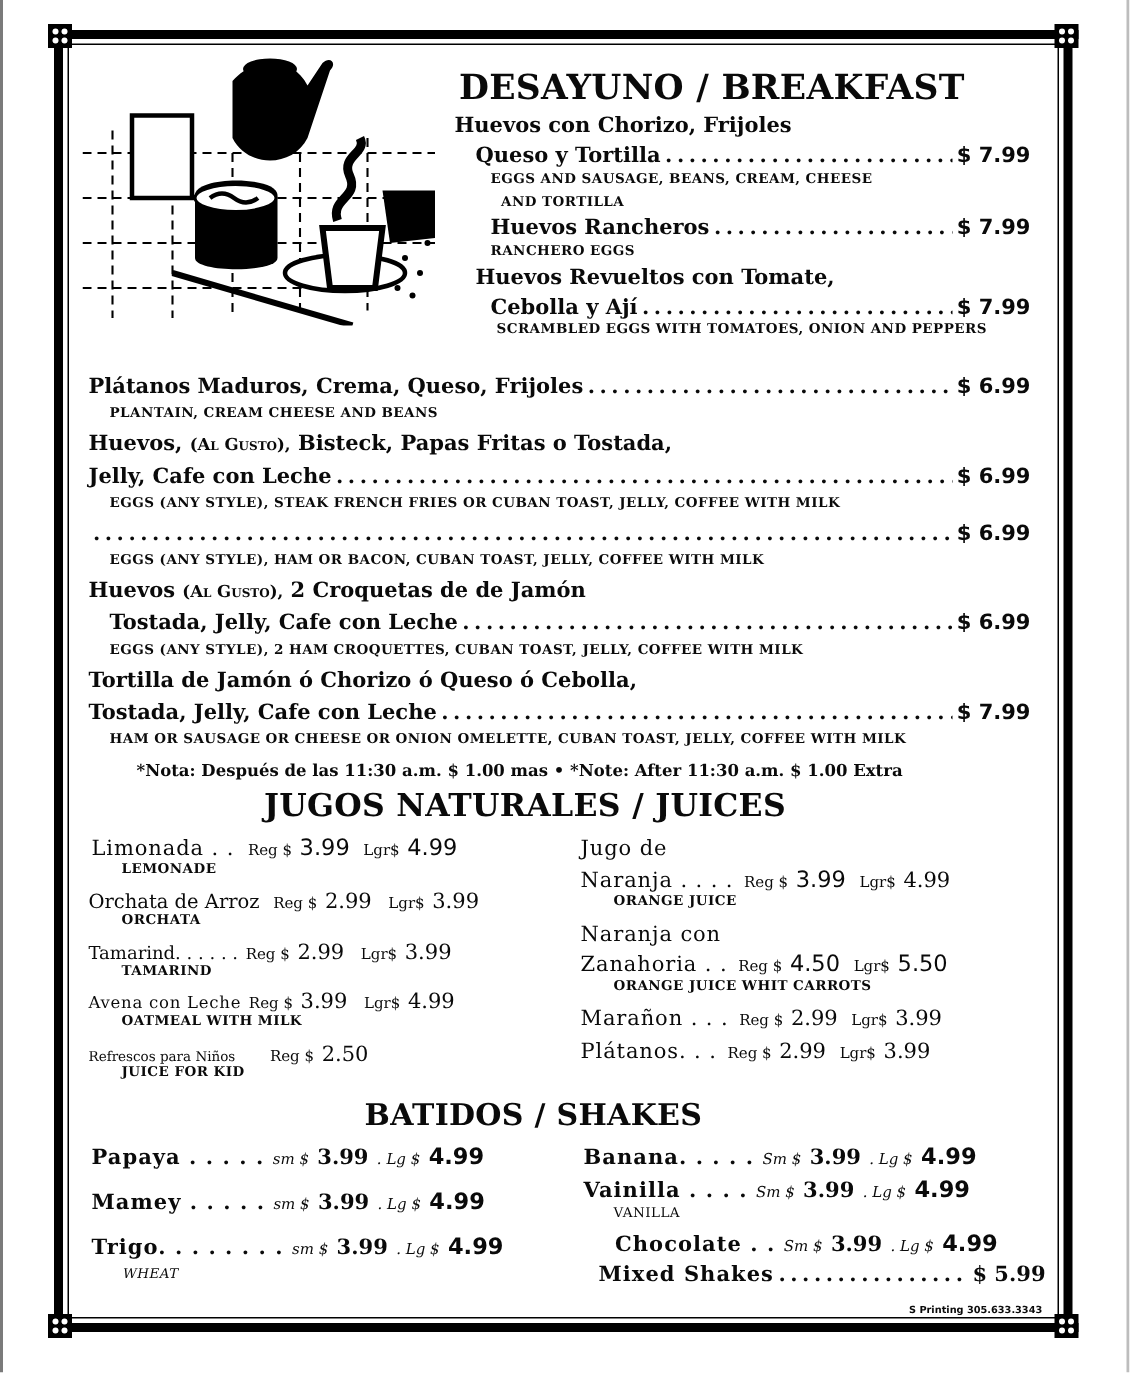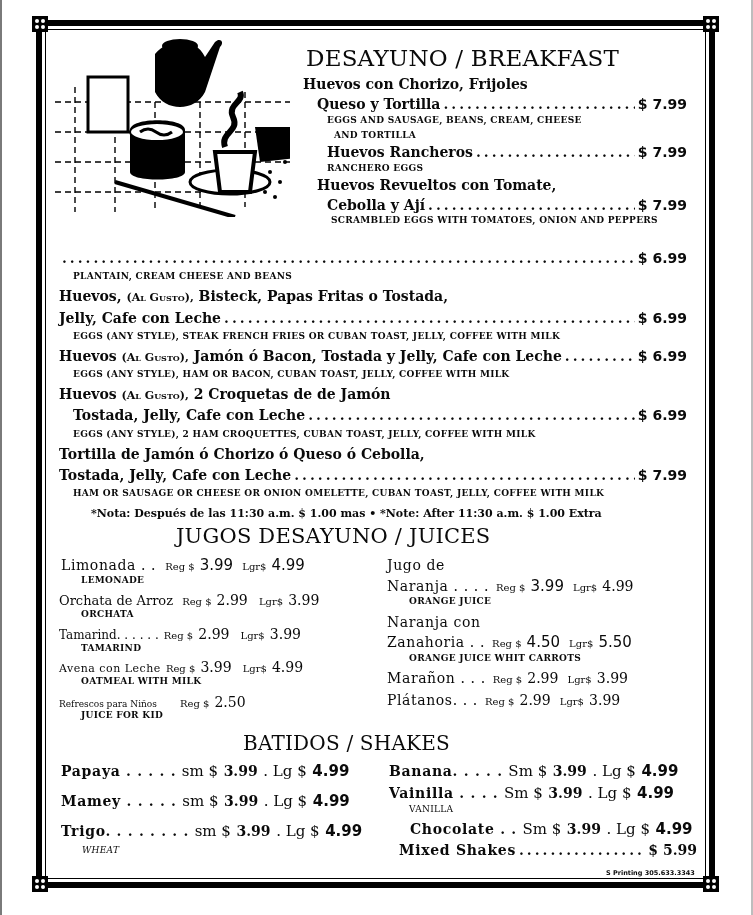--- a/index.html
+++ b/index.html
@@ -24,40 +24,40 @@
   .corner::before { content: ""; position: absolute; left: 3px; top: 3px; width: 4px; height: 4px; background: #fff; border-radius: 50%; box-shadow: 6px 0 0 #fff, 0 6px 0 #fff, 6px 6px 0 #fff; }
   .corner.tl { left: 0; top: 0; }
   .corner.tr { right: 0; top: 0; }
   .corner.bl { left: 0; bottom: 0; }
   .corner.br { right: 0; bottom: 0; }
 
   
   .illustration { position: absolute; left: 55px; top: 32px; width: 235px; height: 185px; }
 
   .abs { position: absolute; white-space: nowrap; }
-  .title { font-family: "DejaVu Serif", serif; font-weight: normal; letter-spacing: 0.2px; }
+  .title { font-family: "DejaVu Serif", serif; font-weight: bold; letter-spacing: 0.2px; }
   .item { font-family: "DejaVu Serif", serif; font-weight: bold; font-size: 14px; }
   .sub { font-family: "DejaVu Serif", serif; font-weight: bold; font-size: 9px; font-variant: small-caps; text-transform: uppercase; letter-spacing: 0.3px; }
 
   .leader-row { position: absolute; display: flex; align-items: flex-start; white-space: nowrap; }
   .leader-row .nm { font-weight: bold; font-size: 14px; }
   .leader-row .dots { flex: 1; overflow: hidden; font-weight: bold; font-size: 14px; letter-spacing: 3px; margin: 0 3px; }
   .leader-row .dots::before { content: "...................................................................................................................................................................................."; }
   .leader-row .pr { font-family: "DejaVu Sans", sans-serif; font-weight: bold; font-size: 14px; }
 
   .caps { font-variant: small-caps; font-size: 11px; }
 
   
   .juice { font-family: "DejaVu Serif", serif; font-weight: normal; }
   .juice .nm { font-size: 14px; letter-spacing: 0.6px; }
   .juice .lbl { font-size: 10px; }
   .juice .big { font-family: "DejaVu Sans", sans-serif; font-size: 15px; }
   .juice .mid { font-size: 14px; }
   .sj { font-family: "DejaVu Serif", serif; font-weight: bold; font-size: 14px; letter-spacing: 0.7px; }
-  .sj .lbl { font-size: 15px; font-weight: normal; letter-spacing: 0; }
+  .sj .lbl { font-size: 10px; font-weight: normal; letter-spacing: 0; font-style: italic; }
   .sj .big { font-family: "DejaVu Sans", sans-serif; font-size: 15px; letter-spacing: 0; }
   .sj .mid { letter-spacing: 0; }
 </style>
 </head>
 <body>
 
 <div class="left-edge"></div>
 <div class="right-edge"></div>
 
 <div class="frame">
@@ -127,43 +127,39 @@
 
 <div class="abs item" style="left:317px; top:177px;">Huevos Revueltos con Tomate,</div>
 <div class="leader-row" style="left:327px; top:197px; width:360px;">
   <span class="nm">Cebolla y Ají</span>
   <span class="dots"></span>
   <span class="pr">$ 7.99</span>
 </div>
 <div class="abs sub" style="left:331px; top:215px;">Scrambled Eggs with Tomatoes, Onion and Peppers</div>
 
 <div class="leader-row" style="left:59px; top:250px; width:628px;">
+  <span class="nm">Plátanos Maduros, Crema, Queso, Frijoles</span>
   <span class="dots"></span>
   <span class="pr">$ 6.99</span>
 </div>
 <div class="abs sub" style="left:73px; top:271px;">Plantain, Cream Cheese and Beans</div>
 
 <div class="abs item" style="left:59px; top:288px;">
   <span>Huevos,</span>
   <span class="caps">(Al Gusto),</span>
   <span>Bisteck, Papas Fritas o Tostada,</span>
 </div>
 <div class="leader-row" style="left:59px; top:310px; width:628px;">
   <span class="nm">Jelly, Cafe con Leche</span>
   <span class="dots"></span>
   <span class="pr">$ 6.99</span>
 </div>
 <div class="abs sub" style="left:73px; top:331px;">Eggs (Any Style), Steak French Fries or Cuban Toast, Jelly, Coffee with Milk</div>
 
 <div class="leader-row" style="left:59px; top:348px; width:628px;">
-  <span class="nm">
-    <span>Huevos</span>
-    <span class="caps">(Al Gusto),</span>
-    <span>Jamón ó Bacon, Tostada y Jelly, Cafe con Leche</span>
-  </span>
   <span class="dots"></span>
   <span class="pr">$ 6.99</span>
 </div>
 <div class="abs sub" style="left:73px; top:369px;">Eggs (Any Style), Ham or Bacon, Cuban Toast, Jelly, Coffee with Milk</div>
 
 <div class="abs item" style="left:59px; top:386px;">
   <span>Huevos</span>
   <span class="caps">(Al Gusto),</span>
   <span>2 Croquetas de de Jamón</span>
 </div>
@@ -177,21 +173,21 @@
 <div class="abs item" style="left:59px; top:446px;">Tortilla de Jamón ó Chorizo ó Queso ó Cebolla,</div>
 <div class="leader-row" style="left:59px; top:467px; width:628px;">
   <span class="nm">Tostada, Jelly, Cafe con  Leche</span>
   <span class="dots"></span>
   <span class="pr">$ 7.99</span>
 </div>
 <div class="abs sub" style="left:73px; top:488px;">Ham or Sausage or Cheese or Onion Omelette, Cuban Toast, Jelly, Coffee with Milk</div>
 
 <div class="abs" style="left:91px; top:507px; font-size:11px; font-weight:bold;">*Nota: Después de las 11:30 a.m. $ 1.00 mas •  *Note: After 11:30 a.m.  $ 1.00 Extra</div>
 
-<div class="abs title" style="left:176px; top:524px; font-size:21px;">JUGOS DESAYUNO / JUICES</div>
+<div class="abs title" style="left:176px; top:524px; font-size:21px;">JUGOS NATURALES / JUICES</div>
 
 <div class="abs juice" style="left:61px; top:555px;">
   <span class="nm">Limonada . .</span>
   <span class="lbl" style="margin-left:4px;">Reg $</span>
   <span class="big">3.99</span>
   <span class="lbl" style="margin-left:4px;">Lgr$</span>
   <span class="big">4.99</span>
 </div>
 <div class="abs sub" style="left:81px; top:575px;">Lemonade</div>
 

